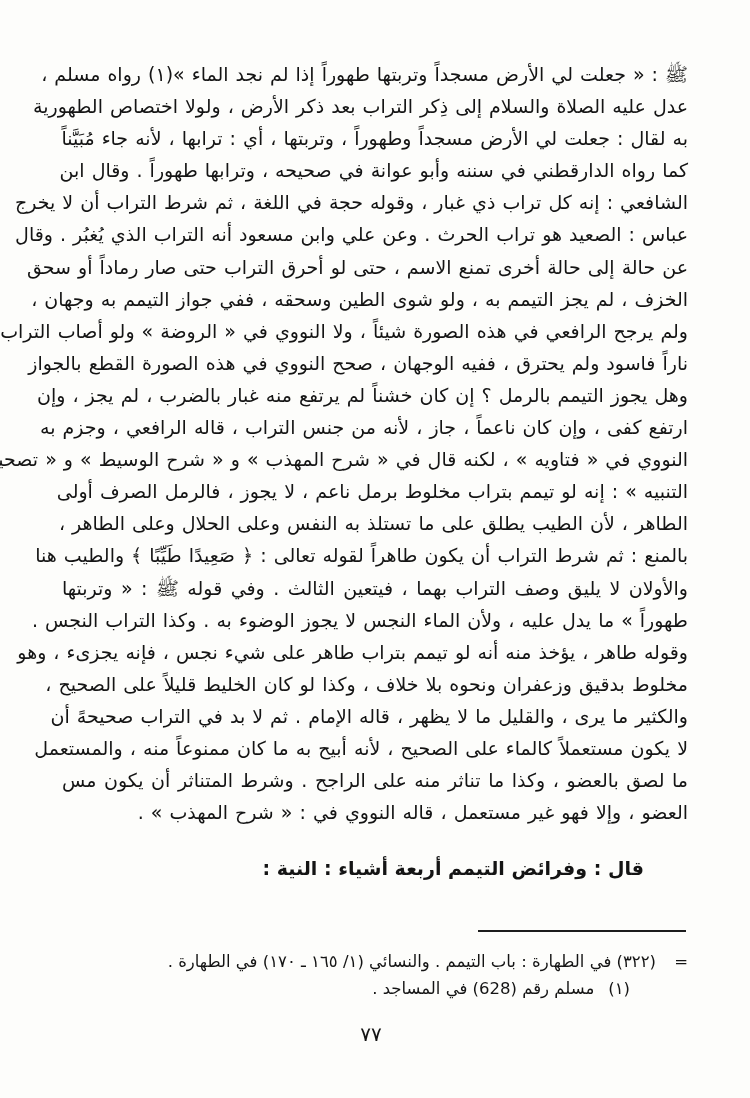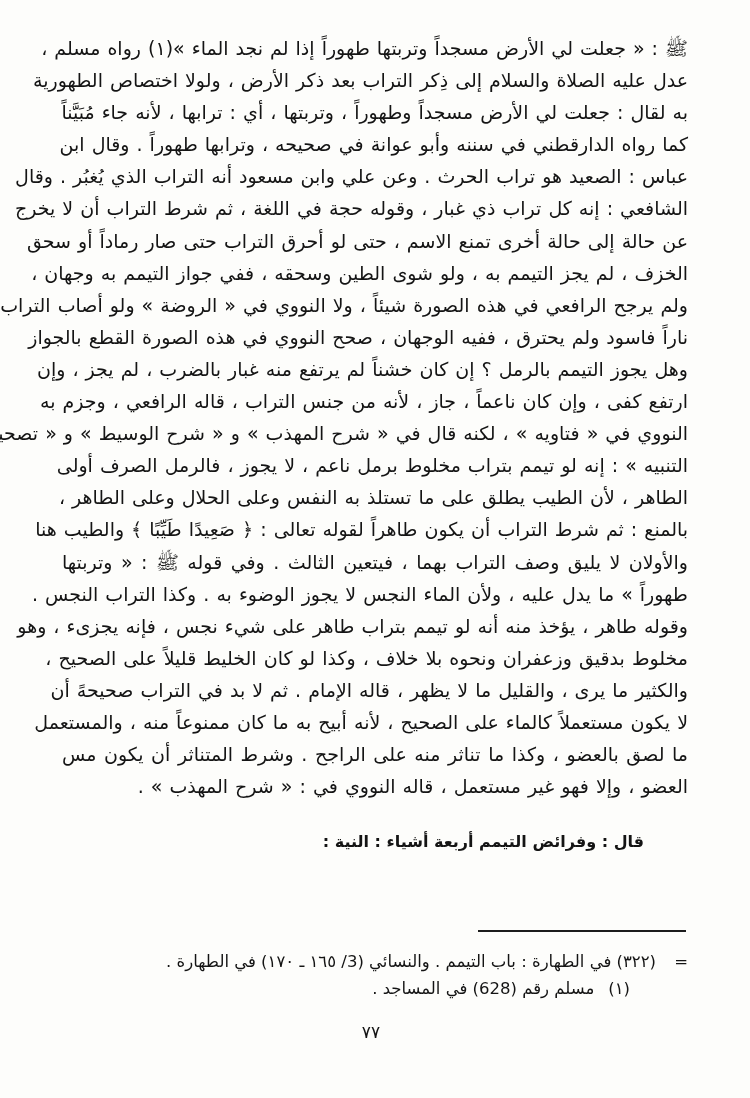--- a/index.html
+++ b/index.html
@@ -14,42 +14,42 @@
     position: relative;
     width: 750px;
     height: 1098px;
     background: #fdfdfb;
     color: #141414;
     font-family: "DejaVu Sans", sans-serif;
     direction: rtl;
   }
   .text-block {
     position: absolute;
-    top: 32px;
+    top: 58px;
     right: 62px;
     left: 62px;
   }
   .body-line {
     font-size: 19px;
     line-height: 32.1px;
     height: 32.1px;
     white-space: nowrap;
     text-align: justify;
     text-align-last: justify;
     direction: rtl;
     word-spacing: 1px;
   }
   .body-line.no-justify {
     text-align-last: right;
     white-space: normal;
   }
   .heading-line {
     margin-top: 24px;
     padding-right: 44px;
-    font-size: 16px;
+    font-size: 19px;
     font-weight: bold;
     line-height: 32px;
     text-align: right;
   }
   .footnote-area {
     position: absolute;
     top: 930px;
     right: 62px;
     left: 62px;
   }
@@ -77,37 +77,37 @@
   }
   .footnote.numbered {
     padding-right: 58px;
   }
   .page-number {
     position: absolute;
     top: 1022px;
     left: 0;
     right: 8px;
     text-align: center;
-    font-size: 17px;
+    font-size: 20px;
     letter-spacing: 2px;
   }
 </style>
 </head>
 <body>
 
 <div class="page">
 
   <div class="text-block">
     <div>
         <div class="body-line">ﷺ : « جعلت لي الأرض مسجداً وتربتها طهوراً إذا لم نجد الماء »(١) رواه مسلم ،</div>
         <div class="body-line">عدل عليه الصلاة والسلام إلى ذِكر التراب بعد ذكر الأرض ، ولولا اختصاص الطهورية</div>
         <div class="body-line">به لقال : جعلت لي الأرض مسجداً وطهوراً ، وتربتها ، أي : ترابها ، لأنه جاء مُبَيَّناً</div>
         <div class="body-line">كما رواه الدارقطني في سننه وأبو عوانة في صحيحه ، وترابها طهوراً . وقال ابن</div>
+        <div class="body-line">الشافعي : إنه كل تراب ذي غبار ، وقوله حجة في اللغة ، ثم شرط التراب أن لا يخرج</div>
         <div class="body-line">عباس : الصعيد هو تراب الحرث . وعن علي وابن مسعود أنه التراب الذي يُغبُر . وقال</div>
-        <div class="body-line">الشافعي : إنه كل تراب ذي غبار ، وقوله حجة في اللغة ، ثم شرط التراب أن لا يخرج</div>
         <div class="body-line">عن حالة إلى حالة أخرى تمنع الاسم ، حتى لو أحرق التراب حتى صار رماداً أو سحق</div>
         <div class="body-line">الخزف ، لم يجز التيمم به ، ولو شوى الطين وسحقه ، ففي جواز التيمم به وجهان ،</div>
         <div class="body-line">ولم يرجح الرافعي في هذه الصورة شيئاً ، ولا النووي في « الروضة » ولو أصاب التراب</div>
         <div class="body-line">ناراً فاسود ولم يحترق ، ففيه الوجهان ، صحح النووي في هذه الصورة القطع بالجواز</div>
         <div class="body-line">وهل يجوز التيمم بالرمل ؟ إن كان خشناً لم يرتفع منه غبار بالضرب ، لم يجز ، وإن</div>
         <div class="body-line">ارتفع كفى ، وإن كان ناعماً ، جاز ، لأنه من جنس التراب ، قاله الرافعي ، وجزم به</div>
         <div class="body-line">النووي في « فتاويه » ، لكنه قال في « شرح المهذب » و « شرح الوسيط » و « تصحيح</div>
         <div class="body-line">التنبيه » : إنه لو تيمم بتراب مخلوط برمل ناعم ، لا يجوز ، فالرمل الصرف أولى</div>
         <div class="body-line">الطاهر ، لأن الطيب يطلق على ما تستلذ به النفس وعلى الحلال وعلى الطاهر ،</div>
         <div class="body-line">بالمنع : ثم شرط التراب أن يكون طاهراً لقوله تعالى : ﴿ صَعِيدًا طَيِّبًا ﴾ والطيب هنا</div>
@@ -121,21 +121,21 @@
       </div>
     <div class="body-line no-justify">العضو ، وإلا فهو غير مستعمل ، قاله النووي في : « شرح المهذب » .</div>
     <div class="heading-line">قال : وفرائض التيمم أربعة أشياء : النية :</div>
   </div>
 
   <div class="footnote-area">
     <div class="footnote-separator"></div>
 
     <div class="footnote continued">
       <span class="fn-marker">=</span>
-      <span class="fn-text">(٣٢٢) في الطهارة : باب التيمم . والنسائي (3/ ١٦٥ ـ ١٧٠) في الطهارة .</span>
+      <span class="fn-text">(٣٢٢) في الطهارة : باب التيمم . والنسائي (١/ ١٦٥ ـ ١٧٠) في الطهارة .</span>
     </div>
 
     <div class="footnote numbered">
       <span class="fn-marker">(١)</span>
       <span class="fn-text">مسلم رقم (628) في المساجد .</span>
     </div>
   </div>
 
   <div class="page-number">٧٧</div>
 

